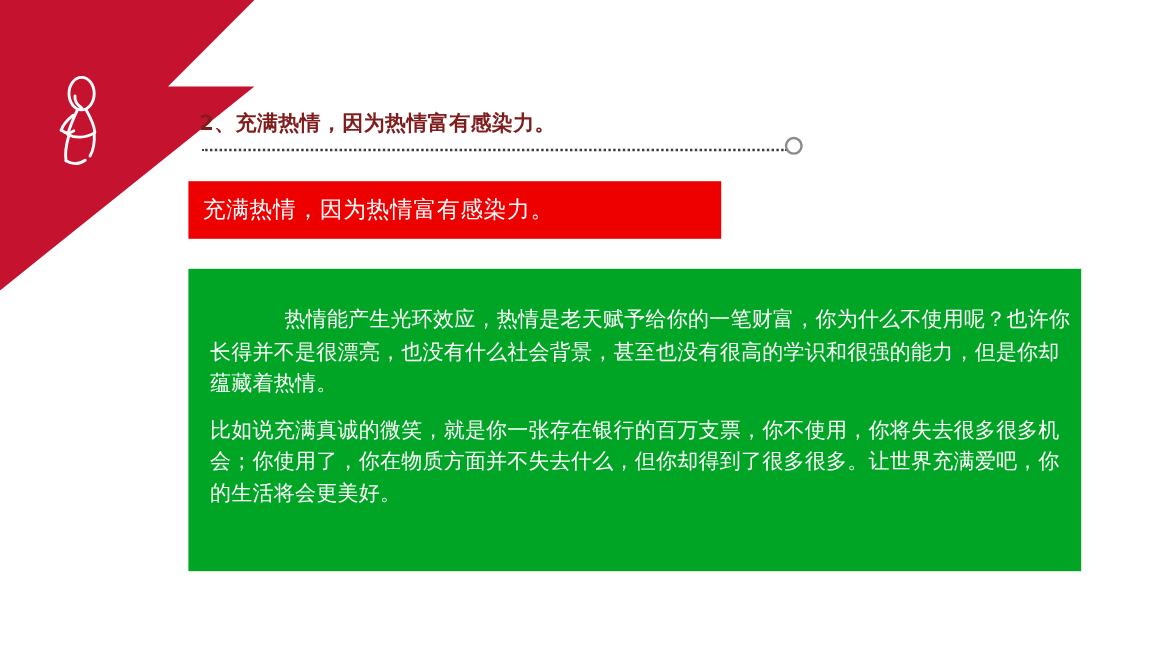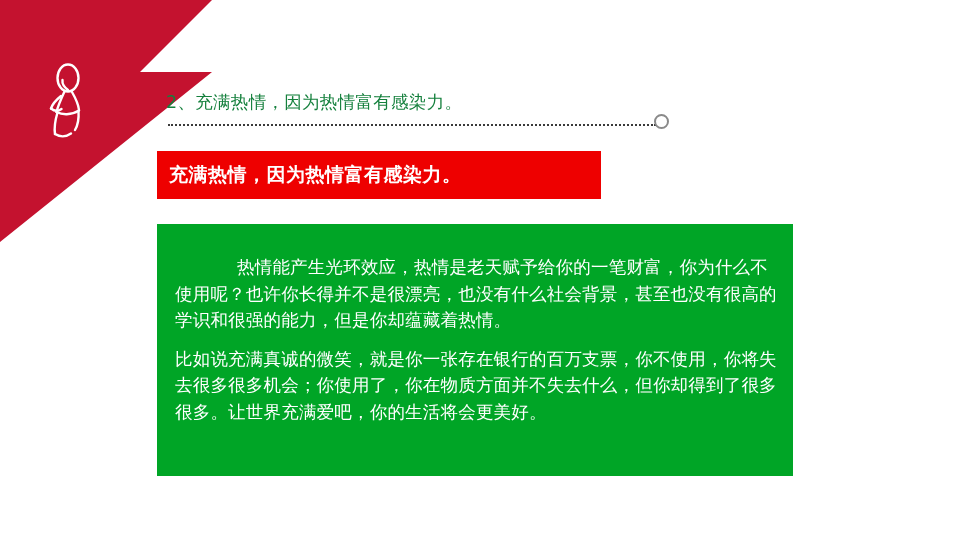--- a/index.html
+++ b/index.html
@@ -39,22 +39,22 @@
     left: 166px;
     top: 90px;
     width: 520px;
     height: 48px;
   }
   .heading-text {
     position: absolute;
     left: 0;
     top: 0;
     font-size: 17.5px;
-    font-weight: normal;
-    color: #15803d;
+    font-weight: bold;
+    color: #7f1d1d;
     letter-spacing: 0.3px;
     white-space: nowrap;
     text-align: right;
   }
   .dotted-leader {
     position: absolute;
     left: 2px;
     top: 30px;
     width: 488px;
     height: 4px;
@@ -79,32 +79,32 @@
     top: 151px;
     width: 444px;
     height: 48px;
     background: #ee0000;
     display: flex;
     align-items: center;
   }
   .red-bar-text {
     color: #ffffff;
     font-size: 19px;
-    font-weight: bold;
+    font-weight: normal;
     margin-left: 12px;
     letter-spacing: 0.5px;
     white-space: nowrap;
   }
 
   
   .green-box {
     position: absolute;
     left: 157px;
     top: 224px;
-    width: 636px;
+    width: 744px;
     height: 252px;
     background: #00a526;
     box-sizing: border-box;
     padding: 30px 9px 10px 18px;
   }
   .green-par {
     color: #ffffff;
     font-size: 17.5px;
     line-height: 1.52;
     margin: 0;

